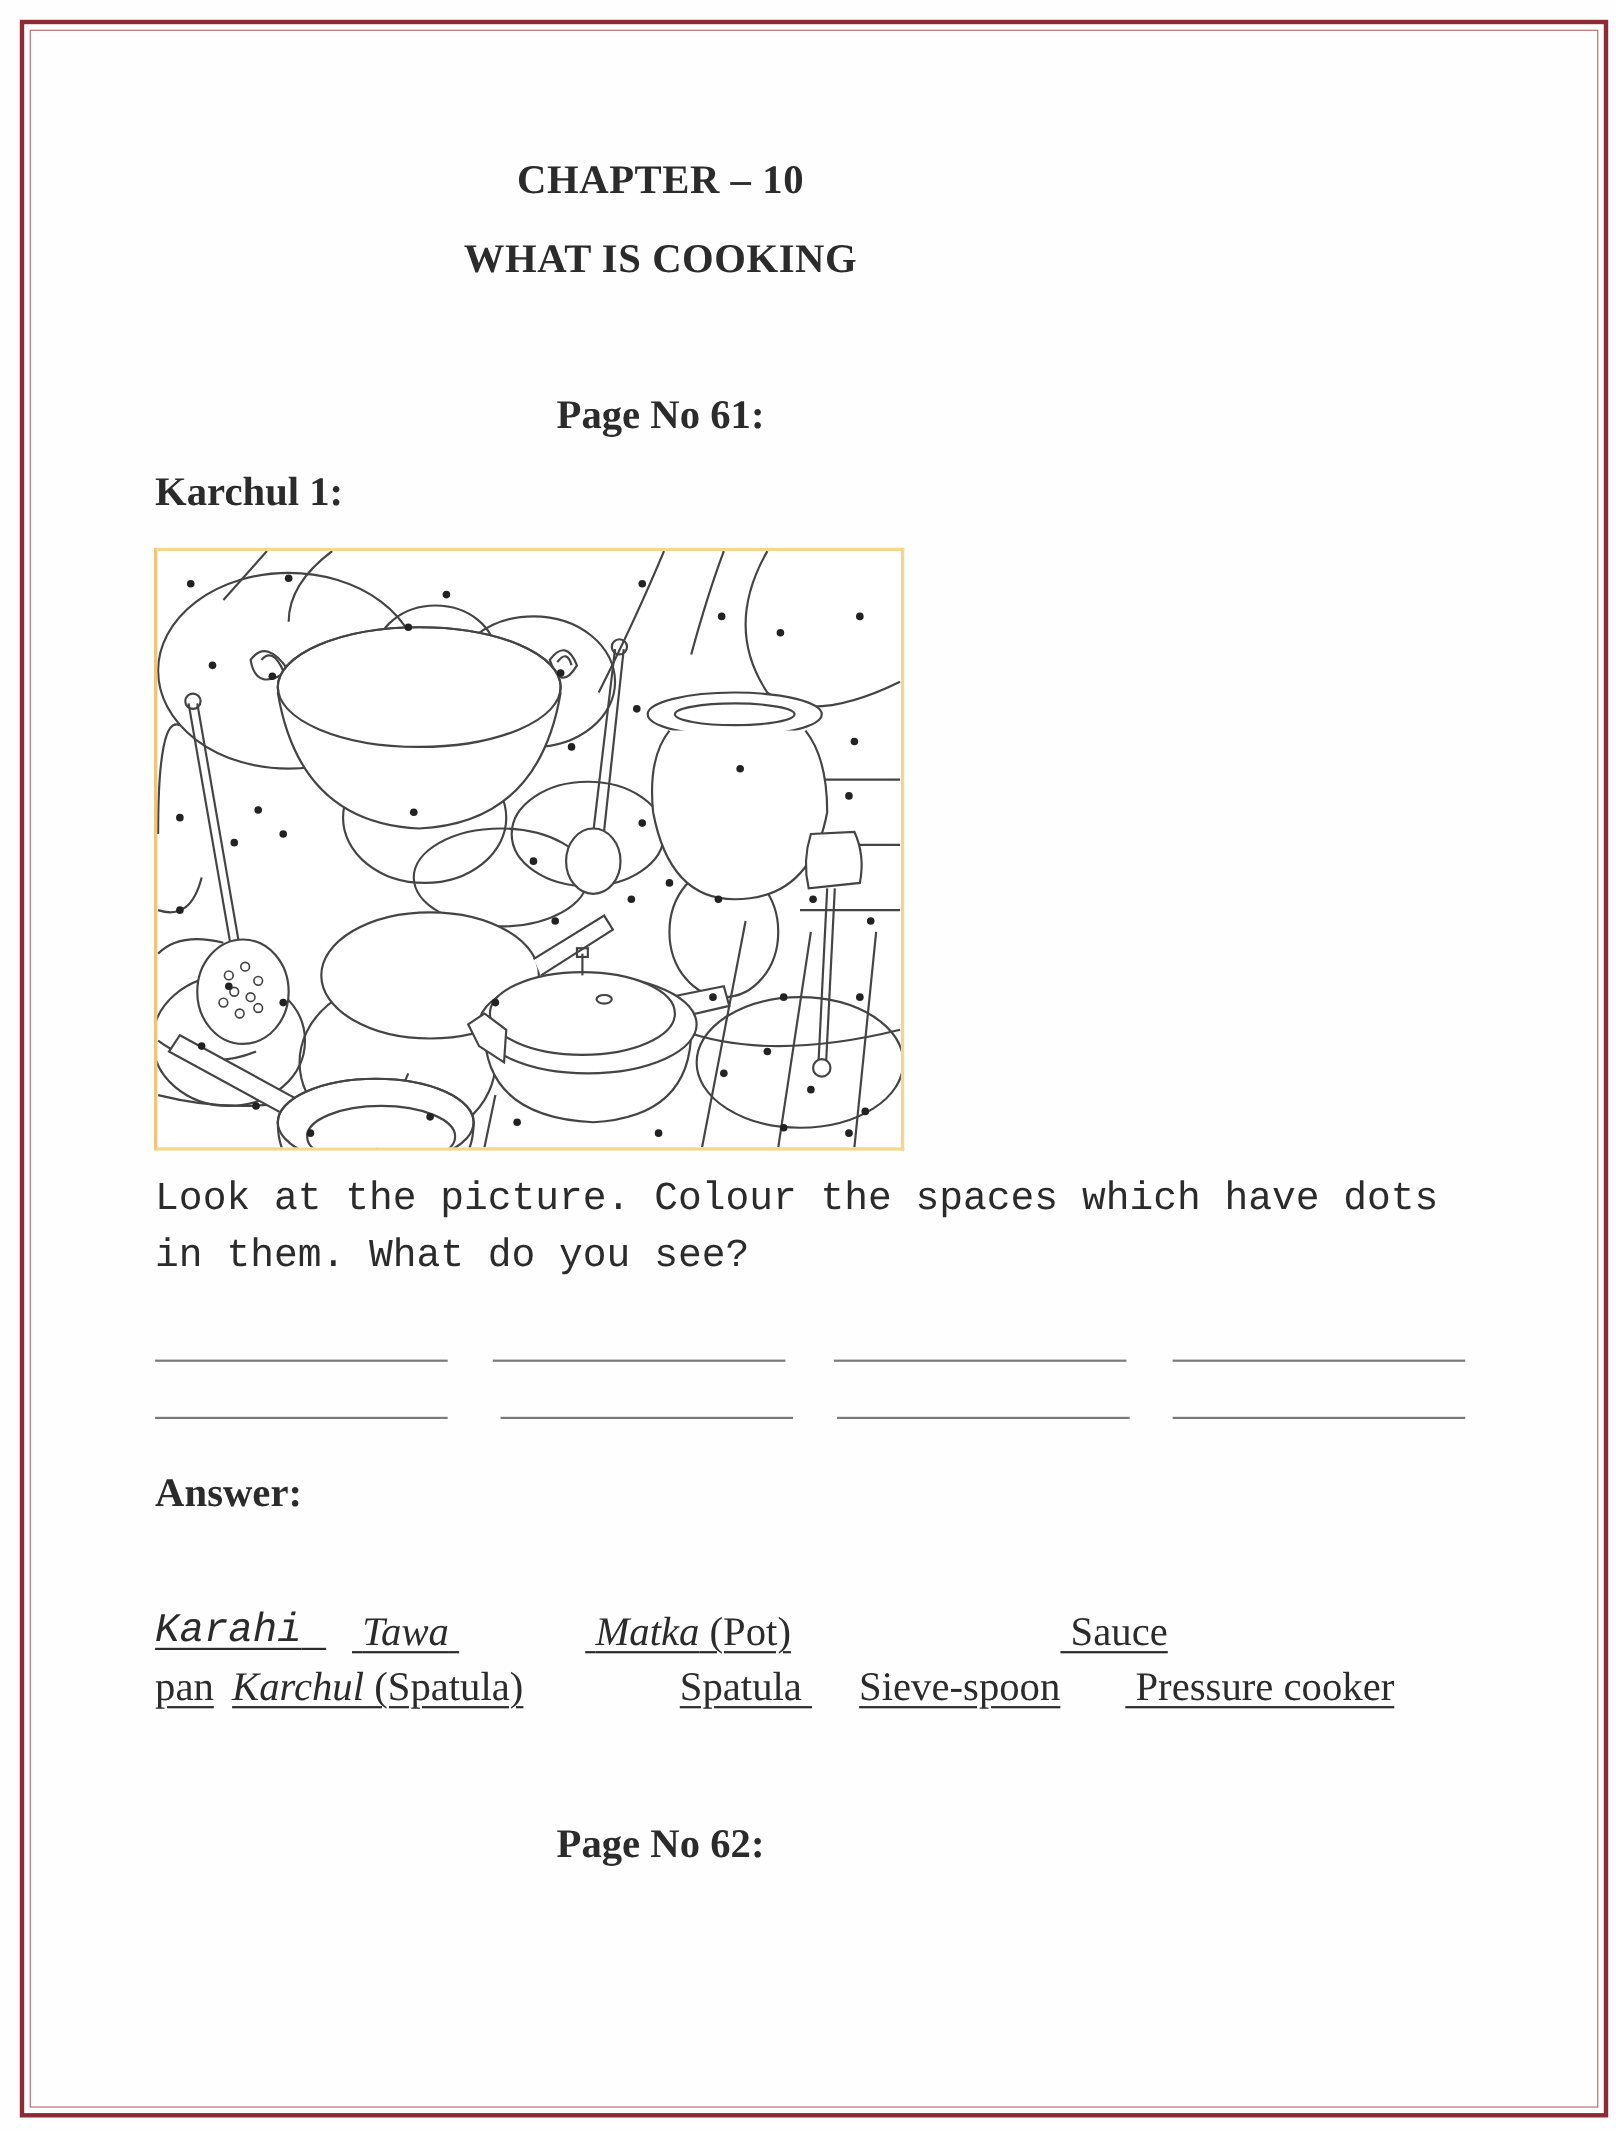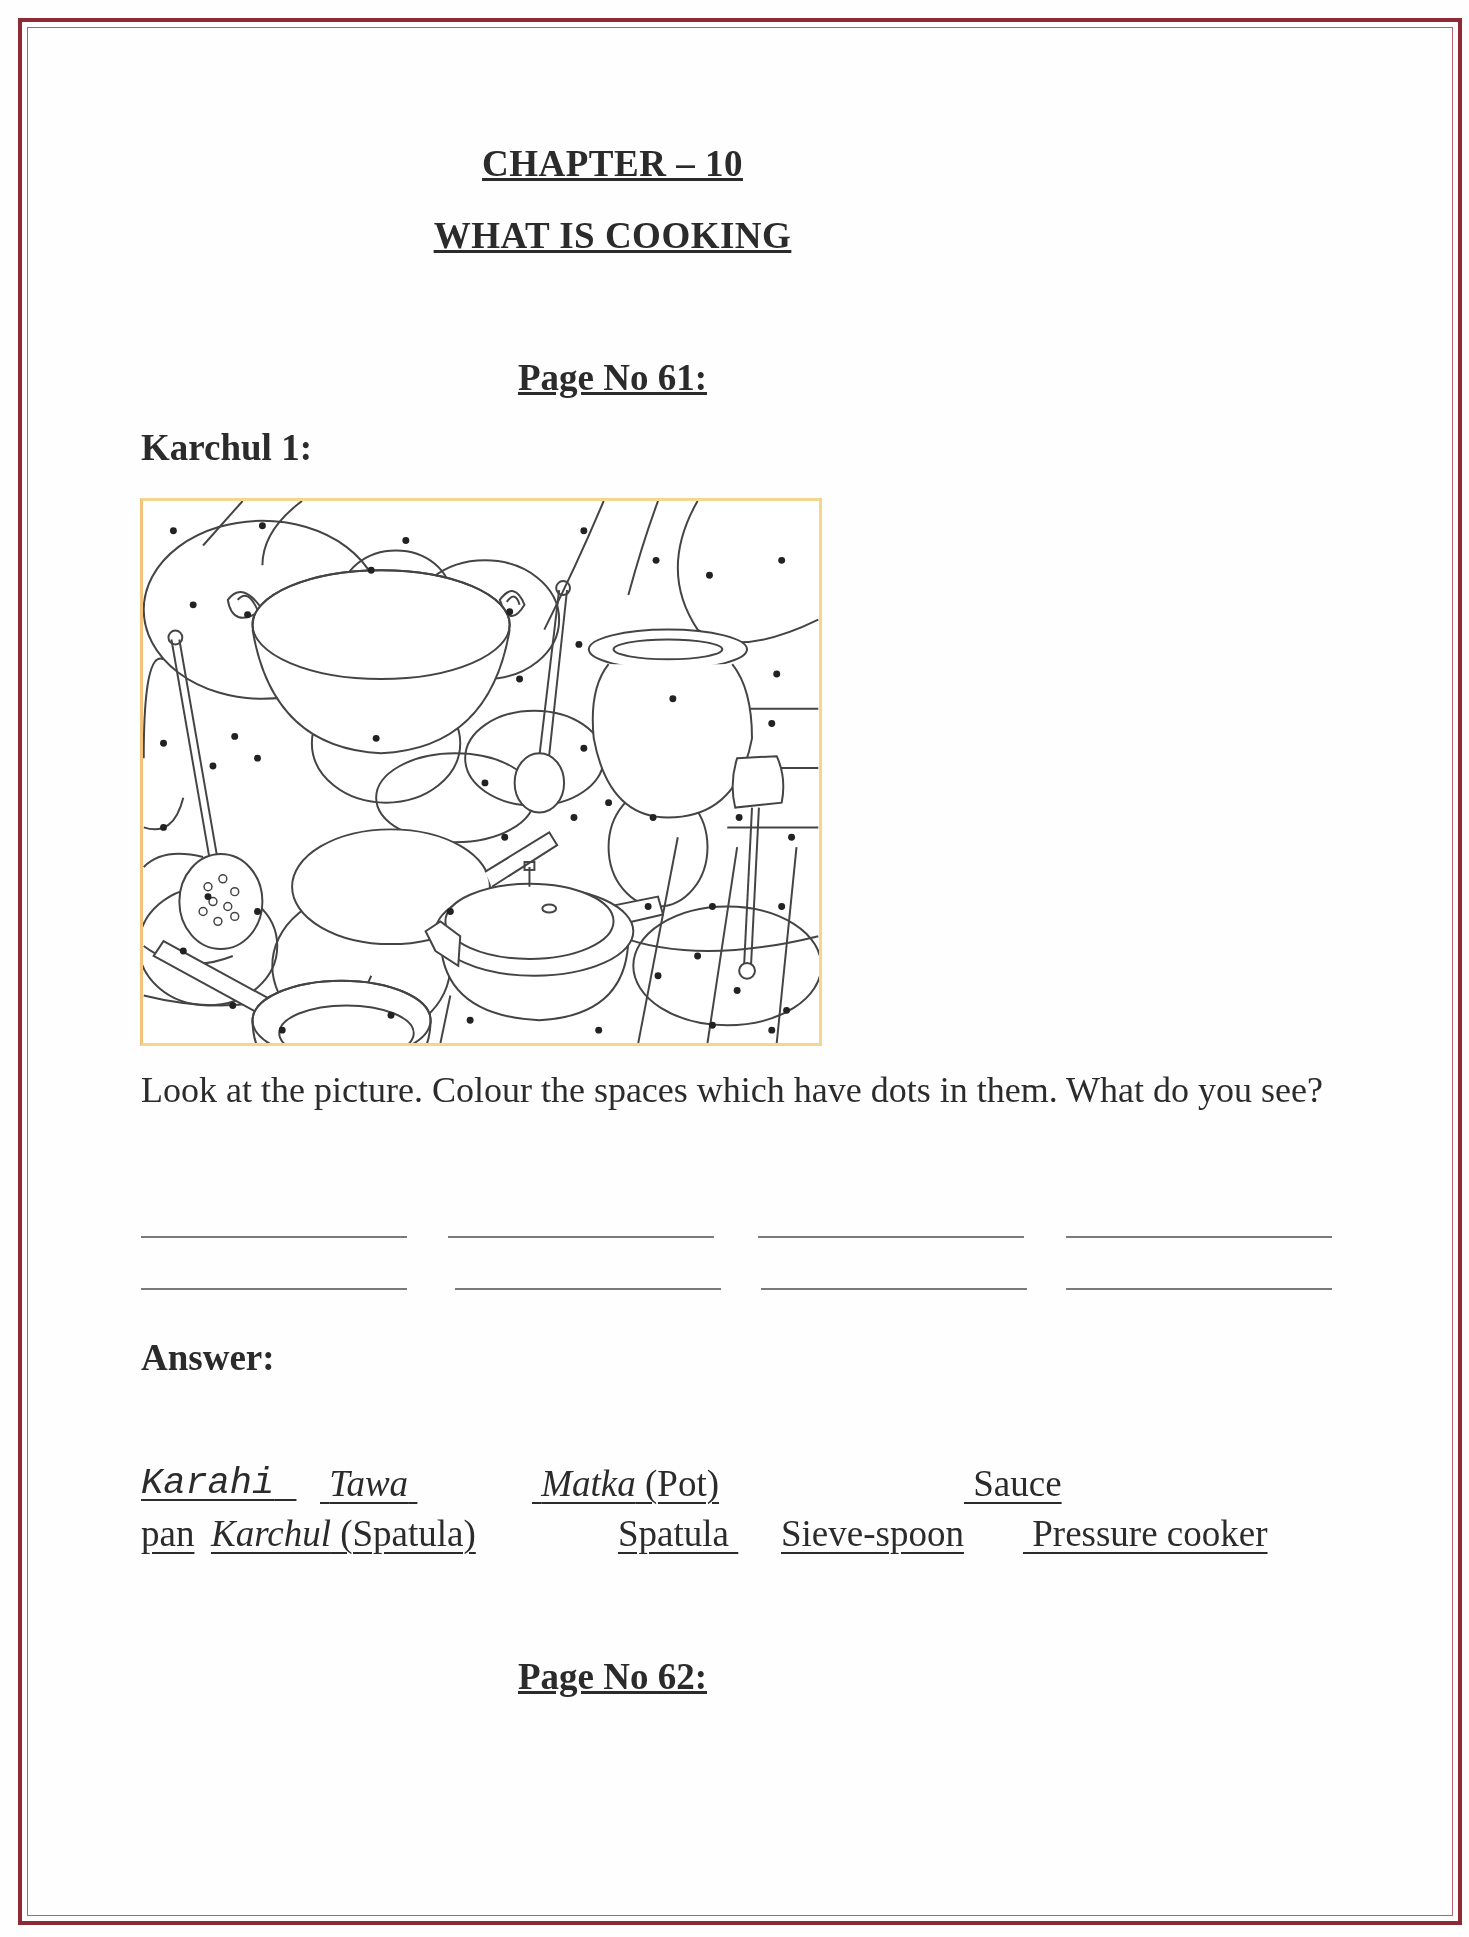--- a/index.html
+++ b/index.html
@@ -14,37 +14,37 @@
   .frame-outer {
     position: absolute; left: 18px; top: 18px; width: 1444px; height: 1907px;
     box-sizing: border-box;
     border: 4px solid #8e2a35;
   }
   .frame-inner {
     position: absolute; left: 27px; top: 27px; width: 1426px; height: 1889px;
     box-sizing: border-box;
     border: 1.5px solid #b4636c;
   }
-  .center { position: absolute; left: 12px; width: 1201px; text-align: center; font-weight: bold; text-decoration: underline; }
+  .center { position: absolute; left: 0; width: 1201px; text-align: center; font-weight: bold; }
   .chapter { top: 142px; font-size: 37px; letter-spacing: 0.5px; }
   .title { top: 214px; font-size: 37px; letter-spacing: 0.5px; }
   .page61 { top: 356px; font-size: 37px; }
   .page62 { top: 1655px; font-size: 37px; }
   .q1 { position: absolute; left: 141px; top: 426px; font-size: 37px; font-weight: bold; }
   .picture {
     position: absolute; left: 140px; top: 498px; width: 682px; height: 548px;
     box-sizing: border-box;
     border: 3px solid #f4d78d;
     border-left-color: #f3c27b;
     background: #fff;
   }
   .picture svg { display: block; width: 100%; height: 100%; }
   .question-text {
     position: absolute; left: 141px; top: 1064px; width: 1200px;
-    font-size: 36px; line-height: 52px; font-weight: normal;
+    font-size: 36px; line-height: 52px; font-weight: normal; font-family: Liberation Mono, monospace;
   }
   .blank {
     position: absolute; height: 0; border-top: 2px solid #7a7a7a;
   }
   .answer-label { position: absolute; left: 141px; top: 1308px; font-size: 37px; font-weight: bold; margin-top: 28px; }
   .ans { position: absolute; font-size: 37px; text-decoration: underline; text-decoration-thickness: 2px; text-underline-offset: 6px; white-space: pre; }
   .ans i { font-style: italic; }
 </style>
 </head>
 <body>

